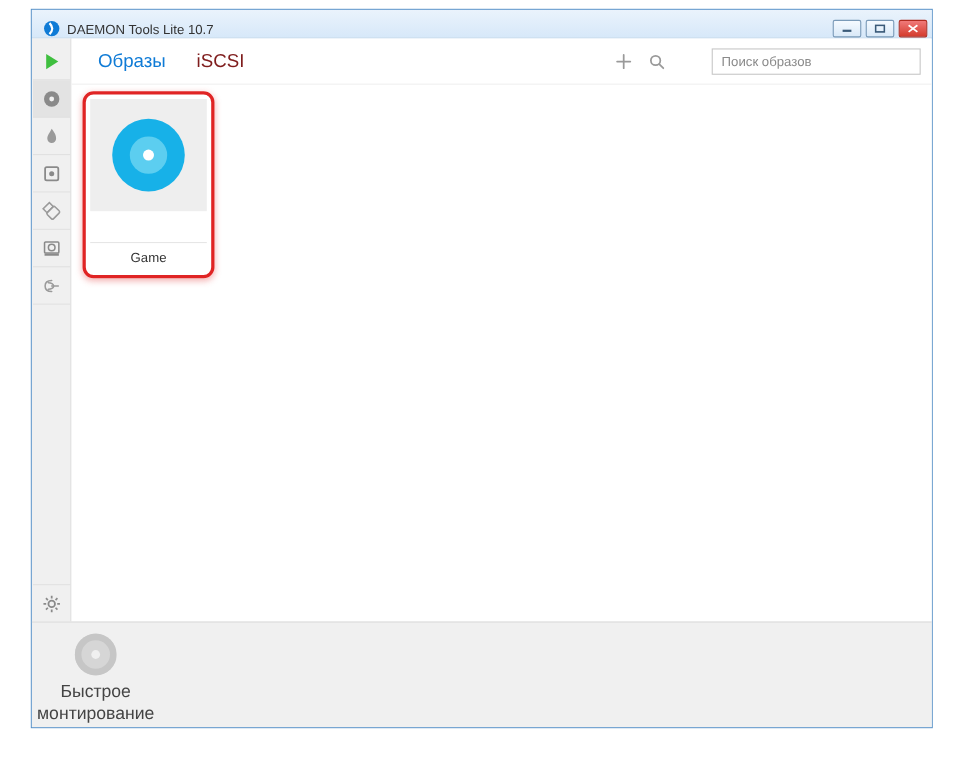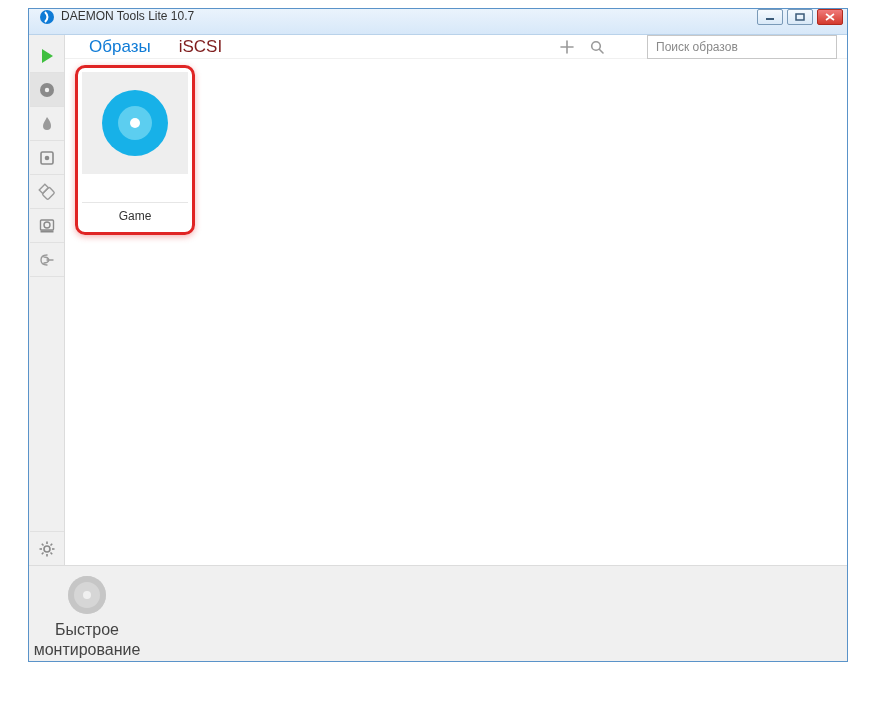--- a/index.html
+++ b/index.html
@@ -11,21 +11,21 @@
     width: 820px; height: 654px;
     border: 1px solid #5a93c9;
     background: #fff;
     display: flex; flex-direction: column;
   }
 
   .titlebar {
     height: 26px;
     background: linear-gradient(#eaf3fc, #d7e8f9);
     border-bottom: 1px solid #b9d2ea;
-    display: flex; align-items: flex-start;
+    display: flex; align-items: flex-end;
     padding: 0 4px;
   }
   .titlebar .app-icon { width: 16px; height: 16px; margin: 0 6px; }
   .titlebar .title { font-size: 12px; color: #333; flex: 0 0 auto; }
   .titlebar .spacer { flex: 1; }
   .winbtn {
     width: 26px; height: 16px;
     border: 1px solid #7a9ab8;
     border-radius: 2px;
     margin-left: 4px;
@@ -70,21 +70,21 @@
   .sidebar .sb-item.settings { border-top:1px solid #e1e1e1; border-bottom:none; }
 
   .main {
     flex: 1;
     display: flex; flex-direction: column;
     min-width: 0;
     background:#fff;
   }
 
   .topbar {
-    height: 24px;
+    height: 42px;
     display: flex; align-items: center;
     padding: 0 10px 0 0;
     border-bottom: 1px solid #f0f0f0;
   }
   .tabs { display:flex; align-items:center; gap: 28px; padding-left: 24px; }
   .tab { font-size: 17px; color:#7f1d1d; cursor:pointer; }
   .tab.active { color:#0f7bd6; }
   .topbar .spacer { flex:1; }
   .icon-btn { width:24px; height:24px; display:flex; align-items:center; justify-content:center; color:#9a9a9a; cursor:pointer; margin-right:6px; }
   .search-box {

